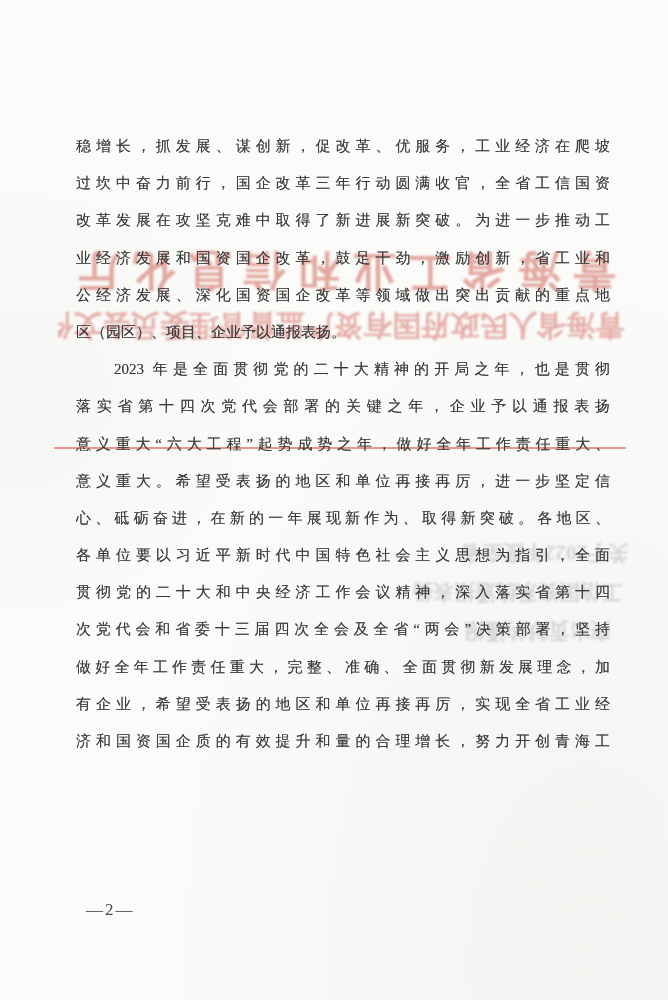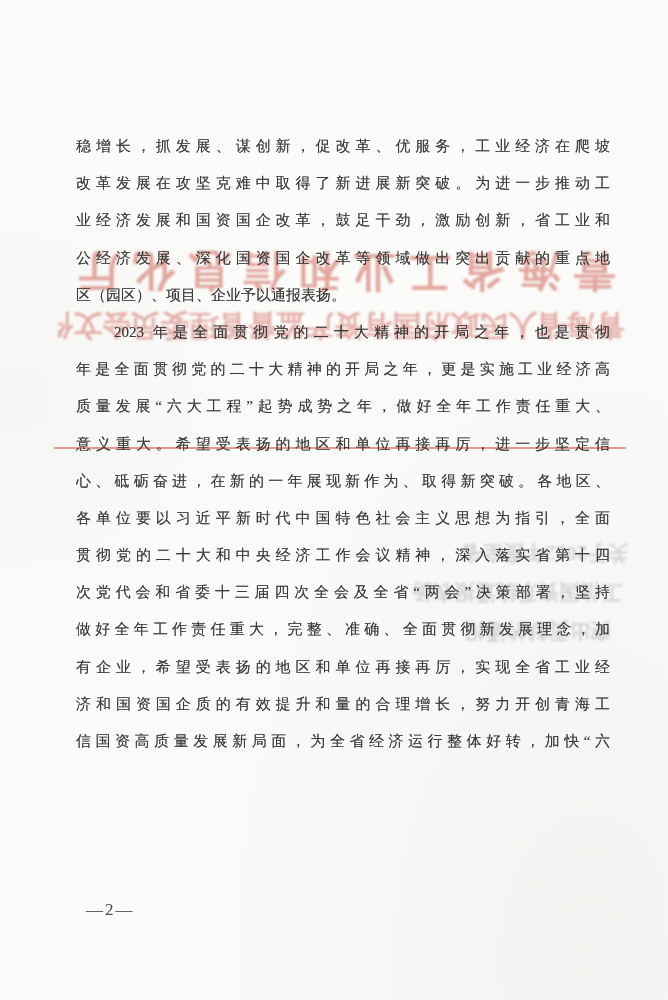--- a/index.html
+++ b/index.html
@@ -93,33 +93,33 @@
   <div class="bleed red-band-2">青海省人民政府国有资产监督管理委员会文件</div>
 
   <div class="bleed gray-bleed gray-band-1">关于2022年度全省</div>
   <div class="bleed gray-bleed gray-band-2">工信国资系统通报表扬</div>
   <div class="bleed gray-bleed gray-band-3">突出贡献的通报</div>
 
   <div class="red-rule"></div>
 
   <div class="doc-text">
     <div class="line">稳增长，抓发展、谋创新，促改革、优服务，工业经济在爬坡</div>
+    <div class="line">过坎中奋力前行，国企改革三年行动圆满收官，全省工信国资</div>
     <div class="line">改革发展在攻坚克难中取得了新进展新突破。为进一步推动工</div>
     <div class="line">业经济发展和国资国企改革，鼓足干劲，激励创新，省工业和</div>
     <div class="line">公经济发展、深化国资国企改革等领域做出突出贡献的重点地</div>
     <div class="line no-justify">区（园区）、项目、企业予以通报表扬。</div>
     <div class="line indent">2023 年是全面贯彻党的二十大精神的开局之年，也是贯彻</div>
-    <div class="line">年是全面贯彻党的二十大精神的开局之年，更是实施工业经济高</div>
-    <div class="line">质量发展“六大工程”起势成势之年，做好全年工作责任重大、</div>
+    <div class="line">落实省第十四次党代会部署的关键之年，企业予以通报表扬</div>
+    <div class="line">意义重大“六大工程”起势成势之年，做好全年工作责任重大、</div>
     <div class="line">意义重大。希望受表扬的地区和单位再接再厉，进一步坚定信</div>
     <div class="line">心、砥砺奋进，在新的一年展现新作为、取得新突破。各地区、</div>
     <div class="line">各单位要以习近平新时代中国特色社会主义思想为指引，全面</div>
     <div class="line">贯彻党的二十大和中央经济工作会议精神，深入落实省第十四</div>
     <div class="line">次党代会和省委十三届四次全会及全省“两会”决策部署，坚持</div>
     <div class="line">做好全年工作责任重大，完整、准确、全面贯彻新发展理念，加</div>
     <div class="line">有企业，希望受表扬的地区和单位再接再厉，实现全省工业经</div>
     <div class="line">济和国资国企质的有效提升和量的合理增长，努力开创青海工</div>
-    <div class="line">信国资高质量发展新局面，为全省经济运行整体好转，加快“六</div>
   </div>
 
   <div class="page-number">—2—</div>
 
 </div>
 
 </body></html>

